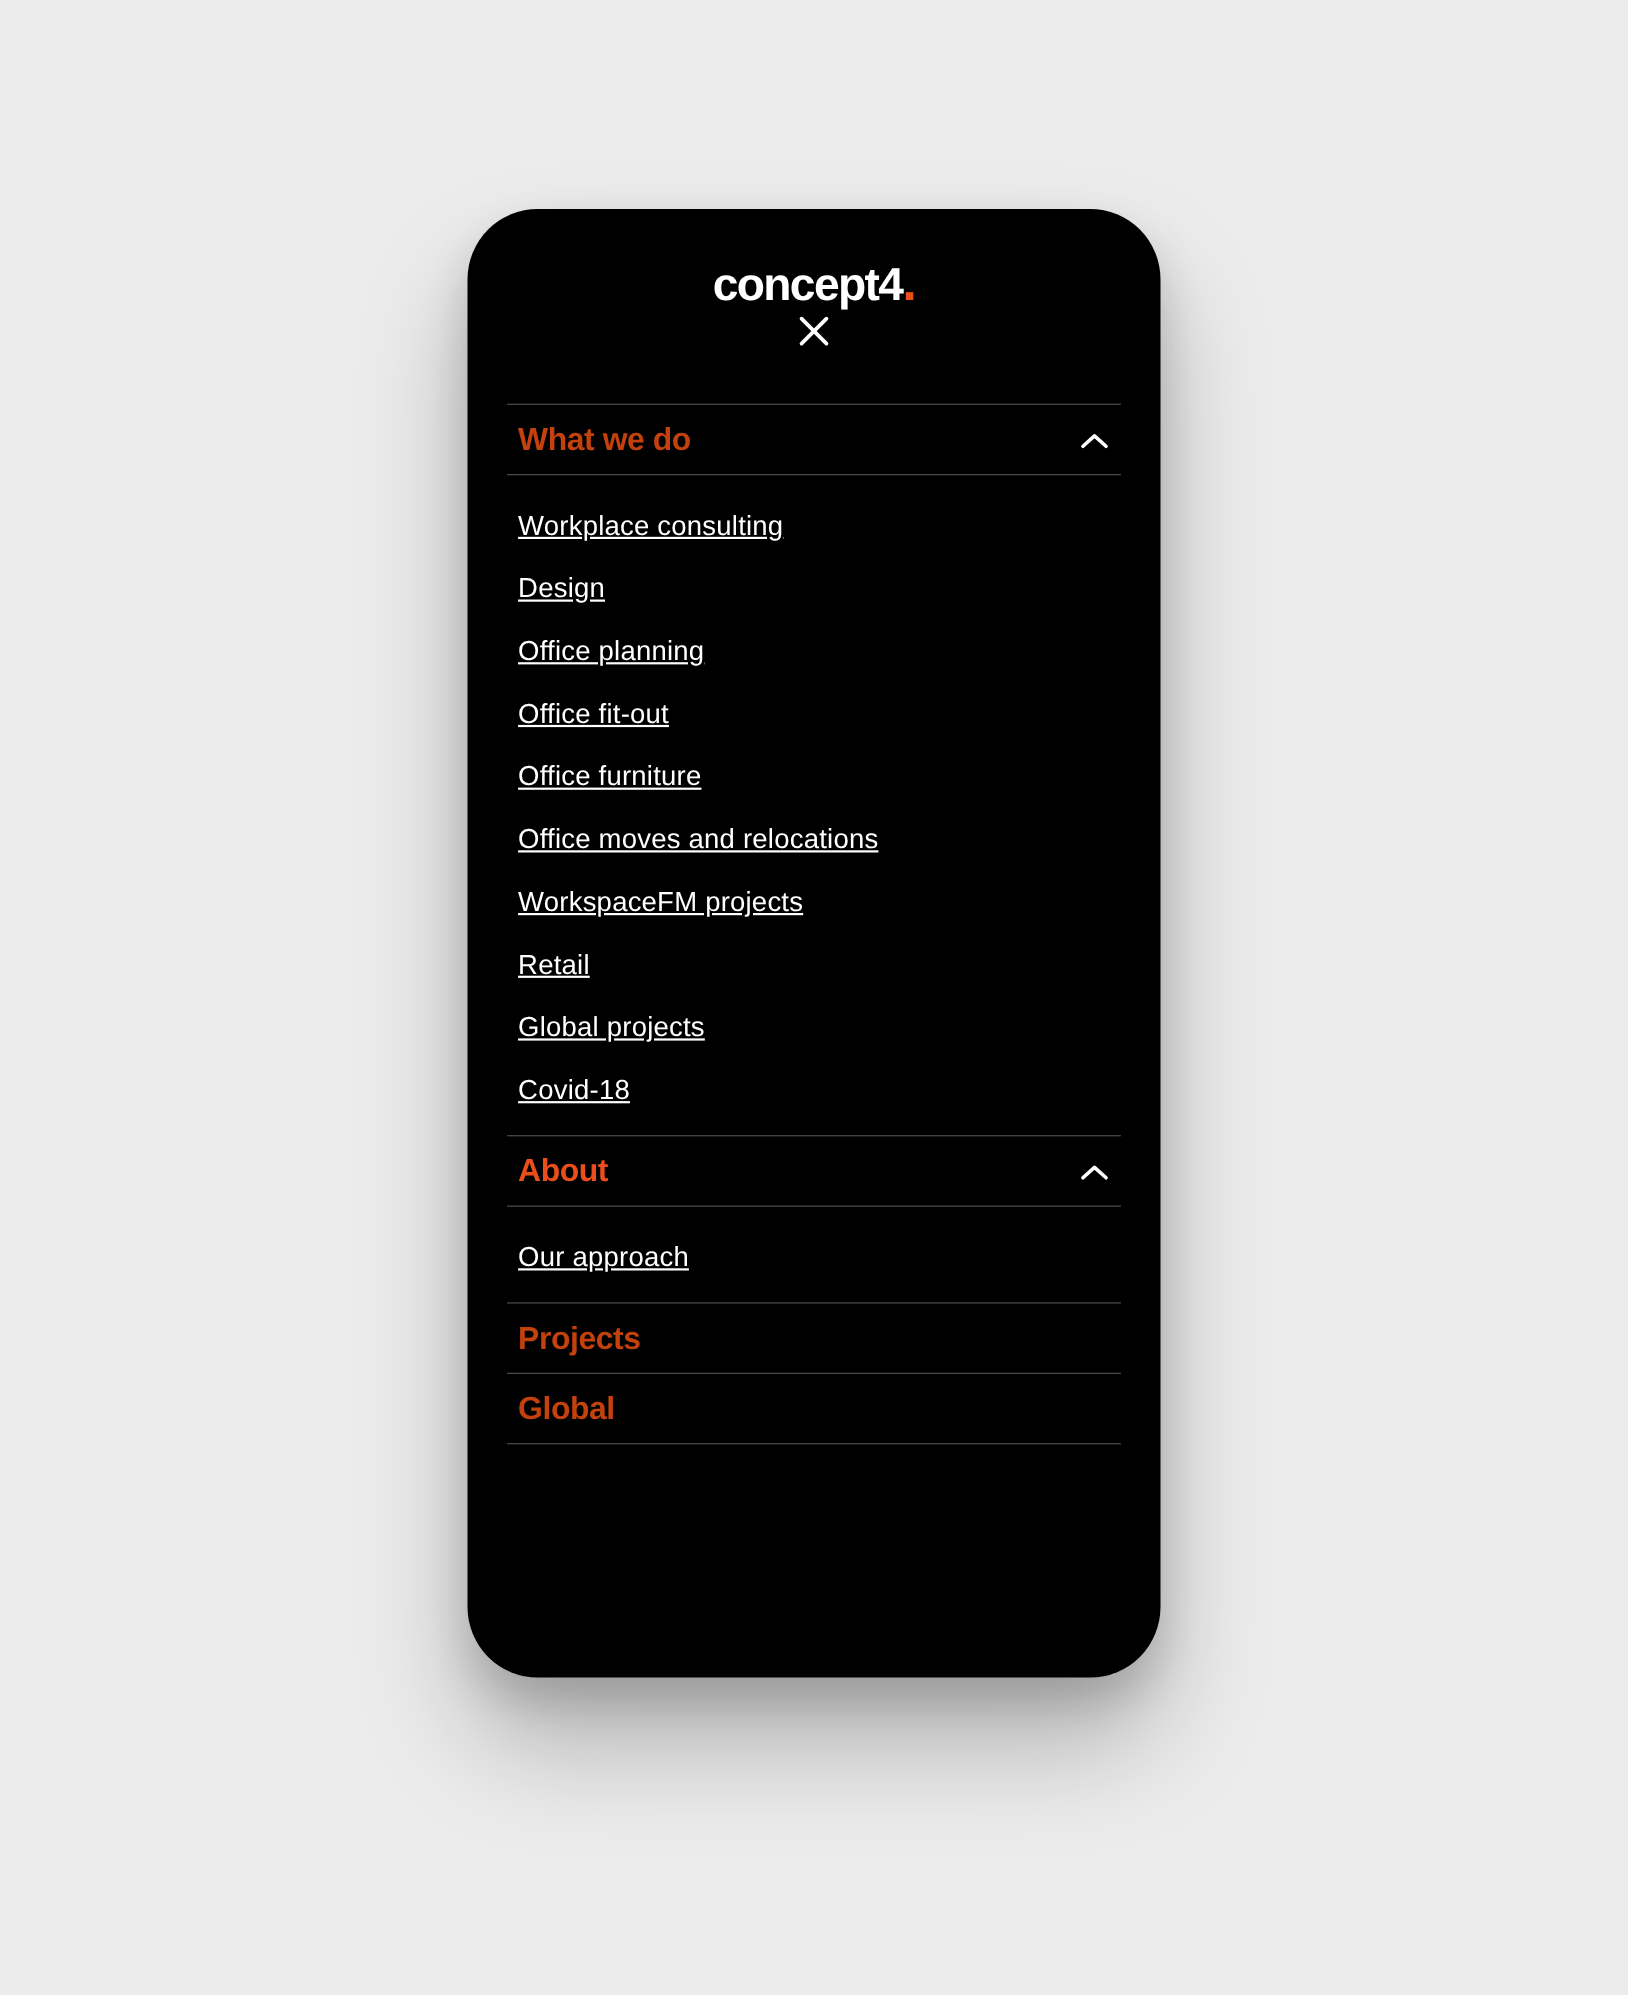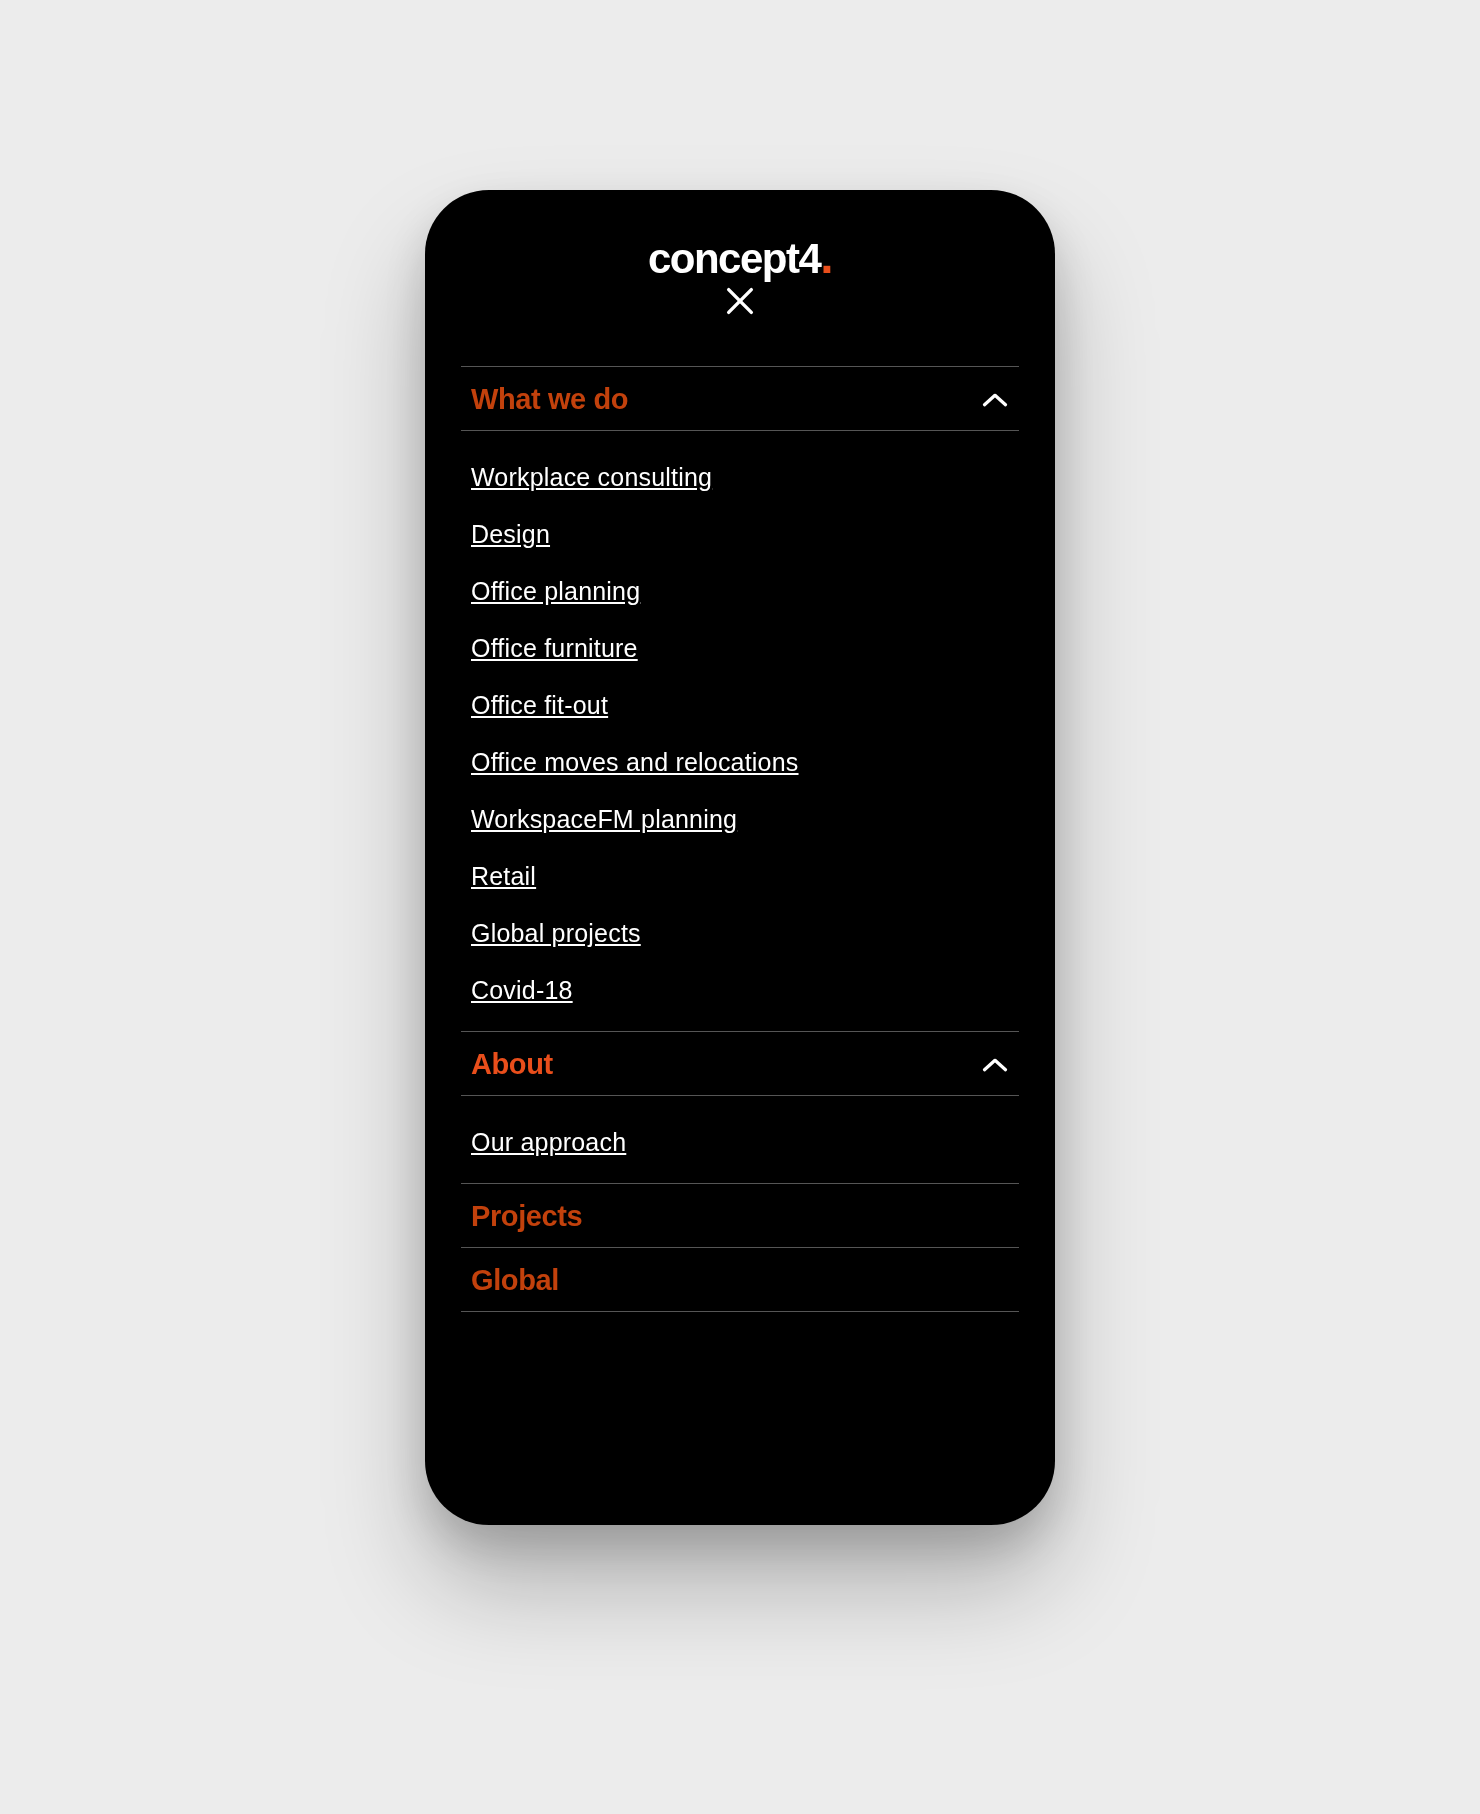--- a/index.html
+++ b/index.html
@@ -126,24 +126,24 @@
       <span class="chevron">
         <svg viewBox="0 0 24 16" fill="none" stroke="#fff" stroke-width="2.8" stroke-linecap="round" stroke-linejoin="round">
           <polyline points="3,12 12,4 21,12"></polyline>
         </svg>
       </span>
     </div>
     <div class="submenu">
       <div class="submenu-item">Workplace consulting</div>
       <div class="submenu-item">Design</div>
       <div class="submenu-item">Office planning</div>
+      <div class="submenu-item">Office fit-out</div>
       <div class="submenu-item">Office furniture</div>
-      <div class="submenu-item">Office fit-out</div>
       <div class="submenu-item">Office moves and relocations</div>
-      <div class="submenu-item">WorkspaceFM planning</div>
+      <div class="submenu-item">WorkspaceFM projects</div>
       <div class="submenu-item">Retail</div>
       <div class="submenu-item">Global projects</div>
       <div class="submenu-item">Covid-18</div>
     </div>
 
     <div class="menu-row">
       <span class="menu-label active">About</span>
       <span class="chevron">
         <svg viewBox="0 0 24 16" fill="none" stroke="#fff" stroke-width="2.8" stroke-linecap="round" stroke-linejoin="round">
           <polyline points="3,12 12,4 21,12"></polyline>

